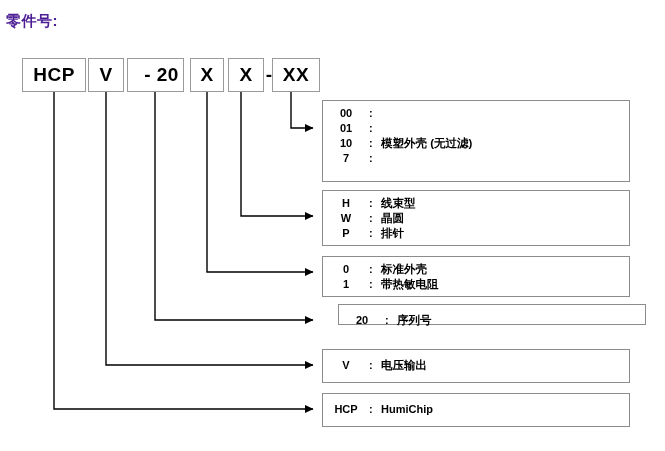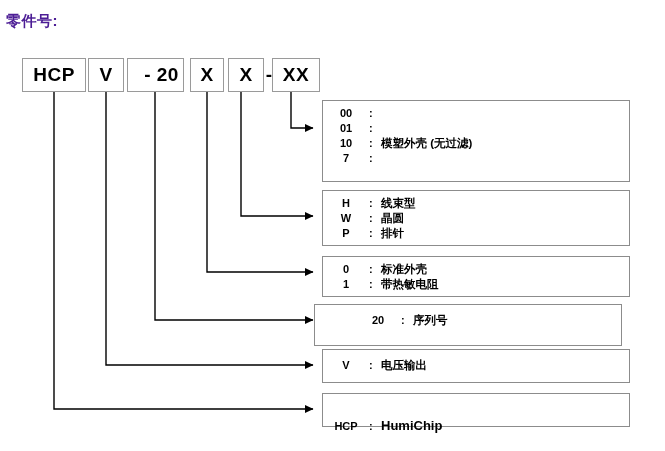--- a/index.html
+++ b/index.html
@@ -59,21 +59,21 @@
   .desc-colon{
     flex:0 0 auto;
     width:12px;
     font-weight:bold;
   }
   .desc-text{
     font-weight:bold;
     font-size:11.5px;
     flex:0 0 auto;
   }
-  .desc-text.latin{font-weight:bold;font-size:13px;margin-top:16px;}
+  .desc-text.latin{font-weight:bold;font-size:11px;}
 
   
   #wires{position:absolute;left:0;top:0;width:665px;height:451px;}
 </style>
 </head>
 <body>
 
 <div id="stage">
 
   <div class="title">零件号:</div>
@@ -158,21 +158,21 @@
       <span class="desc-colon">:</span>
       <span class="desc-text">标准外壳</span>
     </div>
     <div class="desc-row">
       <span class="desc-code">1</span>
       <span class="desc-colon">:</span>
       <span class="desc-text">带热敏电阻</span>
     </div>
   </div>
 
-  <div class="desc-box" style="left:314px;top:304px;width:308px;height:42px;padding-top:8px;padding-left:40px;">
+  <div class="desc-box" style="left:338px;top:304px;width:308px;height:21px;padding-top:8px;">
     <div class="desc-row">
       <span class="desc-code">20</span>
       <span class="desc-colon">:</span>
       <span class="desc-text">序列号</span>
     </div>
   </div>
 
   <div class="desc-box" style="left:322px;top:349px;width:308px;height:34px;padding-top:8px;">
     <div class="desc-row">
       <span class="desc-code">V</span>

